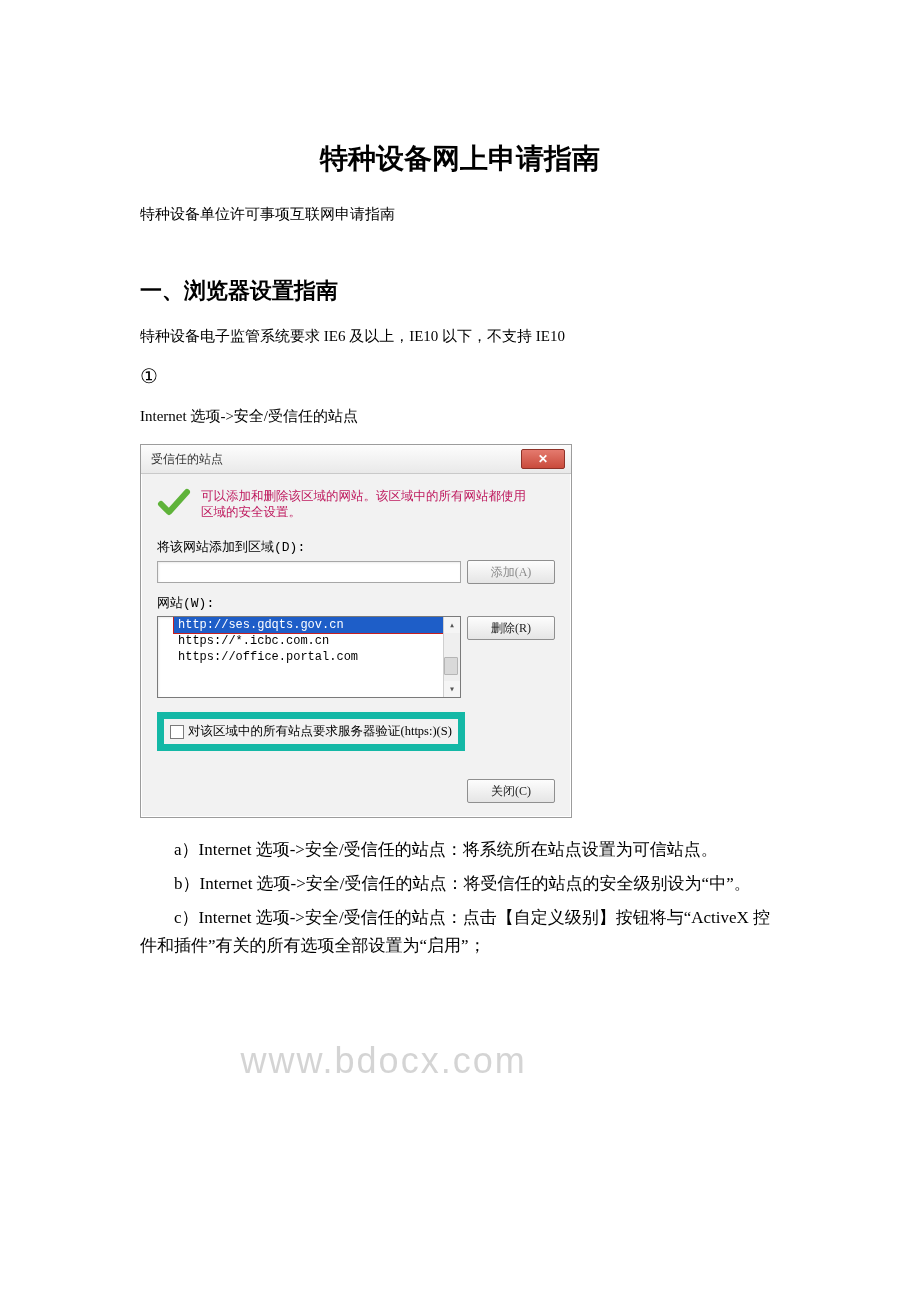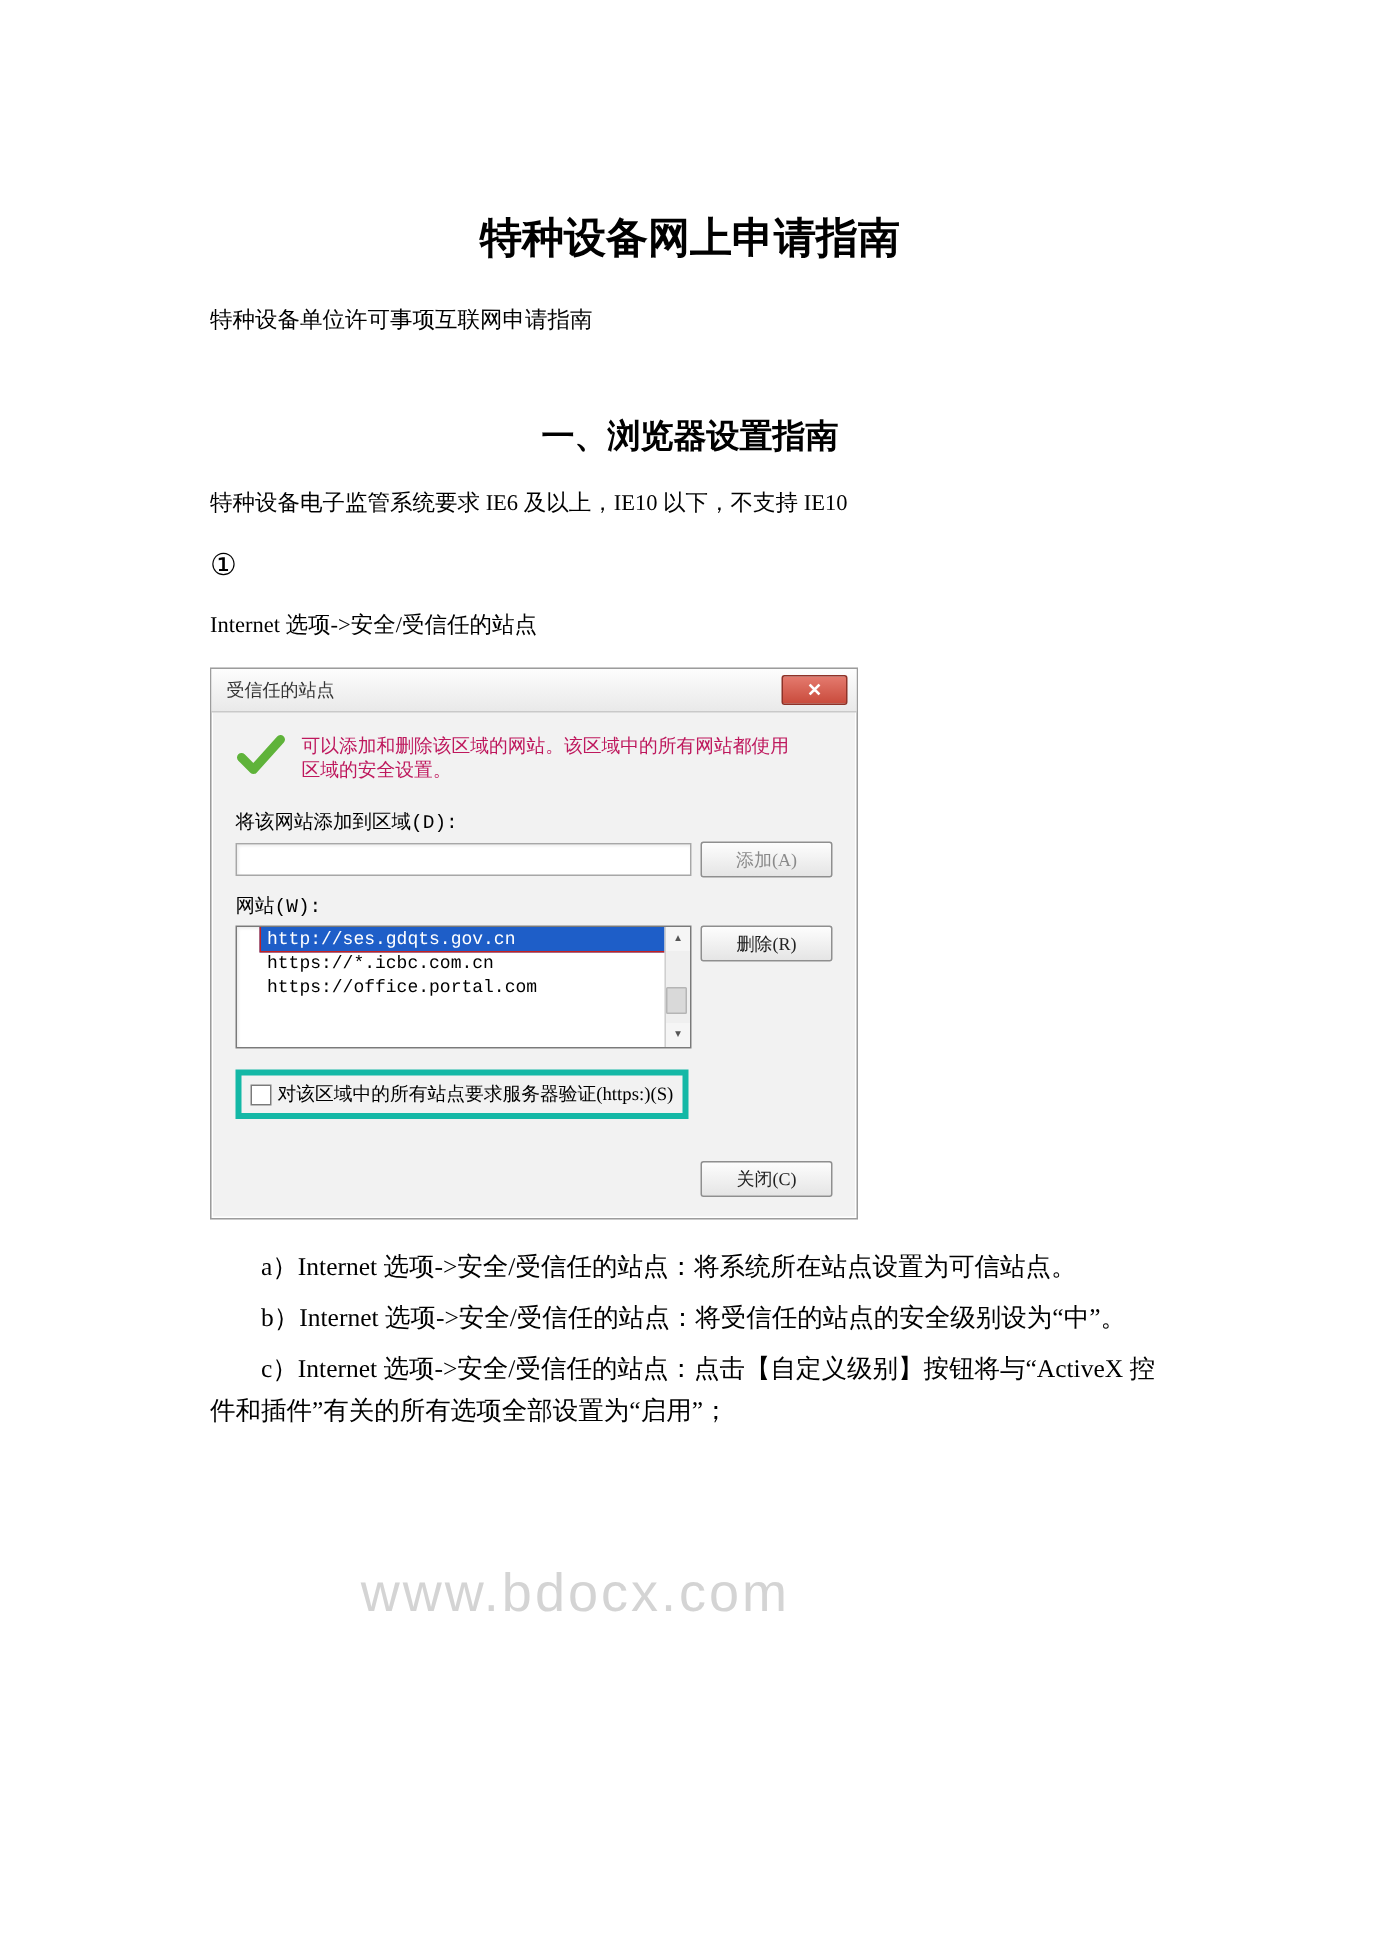--- a/index.html
+++ b/index.html
@@ -25,21 +25,21 @@
   }
   .para {
     font-size: 15px;
     line-height: 28px;
     margin: 0 0 14px 0;
   }
   .section-heading {
     font-family: "SimHei", "黑体", sans-serif;
     font-size: 22px;
     font-weight: bold;
-    text-align: center;
+    text-align: left;
     margin: 48px 0 16px 0;
   }
   .circled {
     font-size: 20px;
     margin: 10px 0 14px 0;
   }
   .list-item {
     font-size: 17px;
     line-height: 28px;
     margin: 6px 0;
@@ -191,21 +191,21 @@
     right:2px;
     top:40px;
     width:12px;
     height:16px;
     background:#d9d9d9;
     border:1px solid #b5b5b5;
     border-radius:1px;
   }
   .checkbox-row {
     margin-top: 14px;
-    border: 4px solid #14b8a6;
+    border: 7px solid #14b8a6;
     padding: 4px 6px;
     display: inline-flex;
     align-items: center;
     gap: 4px;
     font-family: "SimSun", serif;
     font-size: 12.5px;
   }
   .cb {
     width:12px;height:12px;border:1px solid #7a7a7a;background:#fff;display:inline-block;
   }

